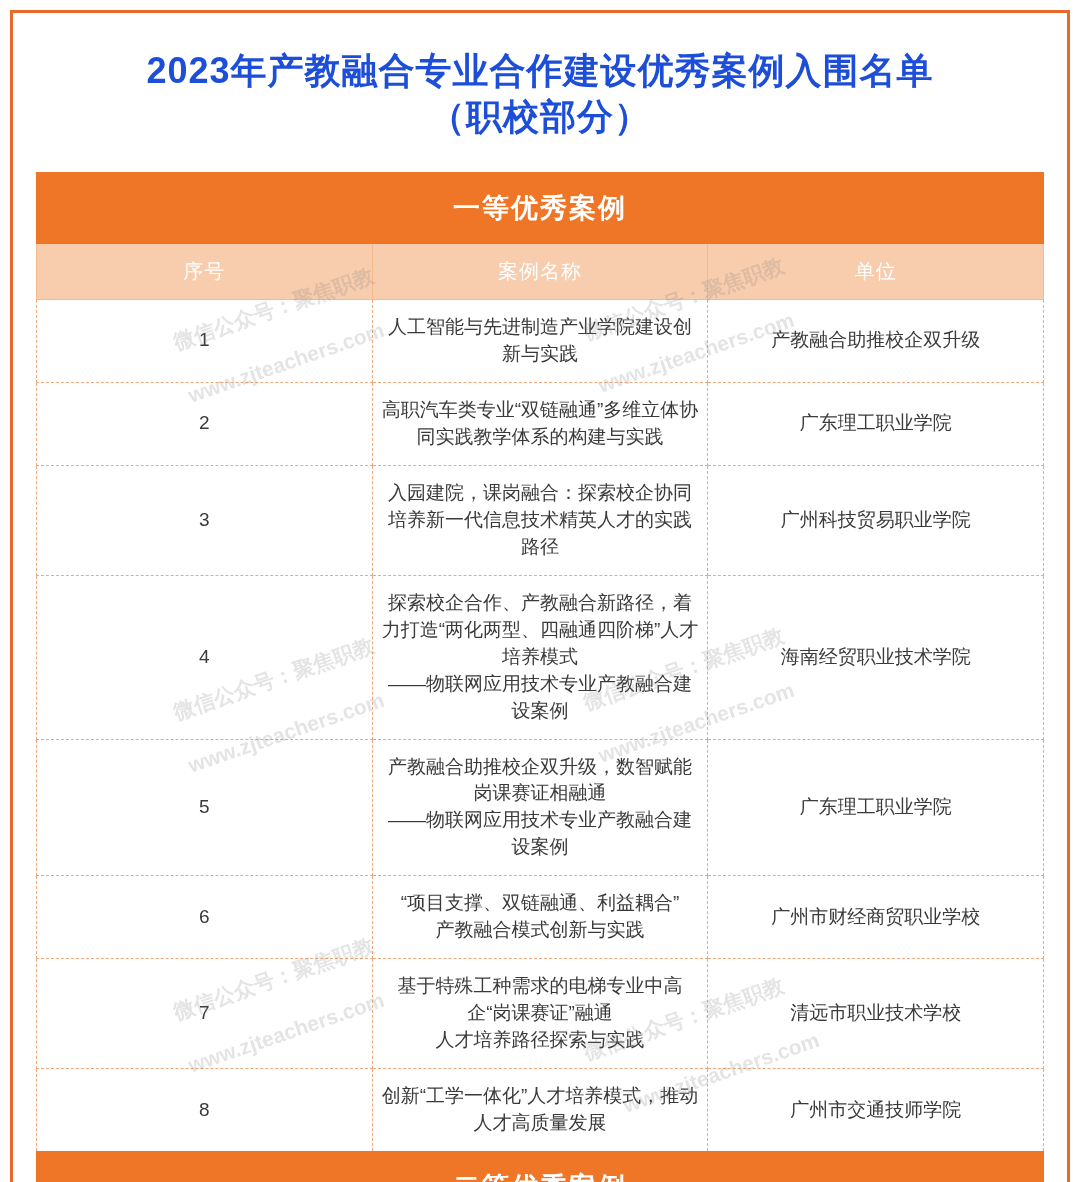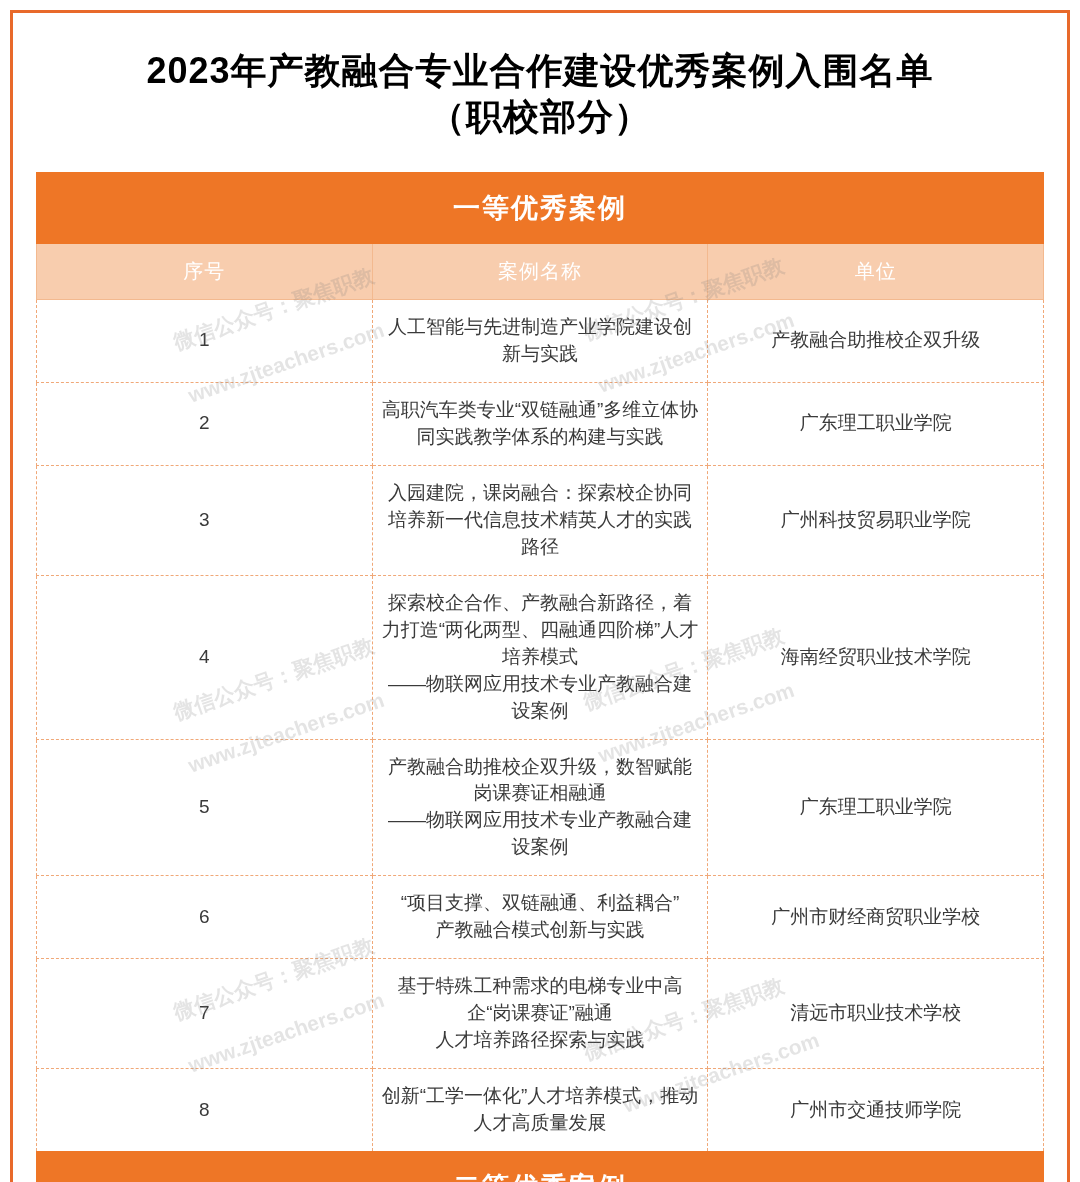--- a/index.html
+++ b/index.html
@@ -22,21 +22,21 @@
     bottom: 10px;
     border: 3px solid #e8692a;
     pointer-events: none;
   }
   .content {
     position: relative;
     padding: 0 36px;
     box-sizing: border-box;
   }
   .title {
-    color: #000000;
+    color: #1d4ed8;
     font-size: 36px;
     font-weight: bold;
     text-align: center;
     line-height: 1.28;
     padding-top: 48px;
     padding-bottom: 10px;
     letter-spacing: 1px;
   }
   .title .line2 {
     display: block;

